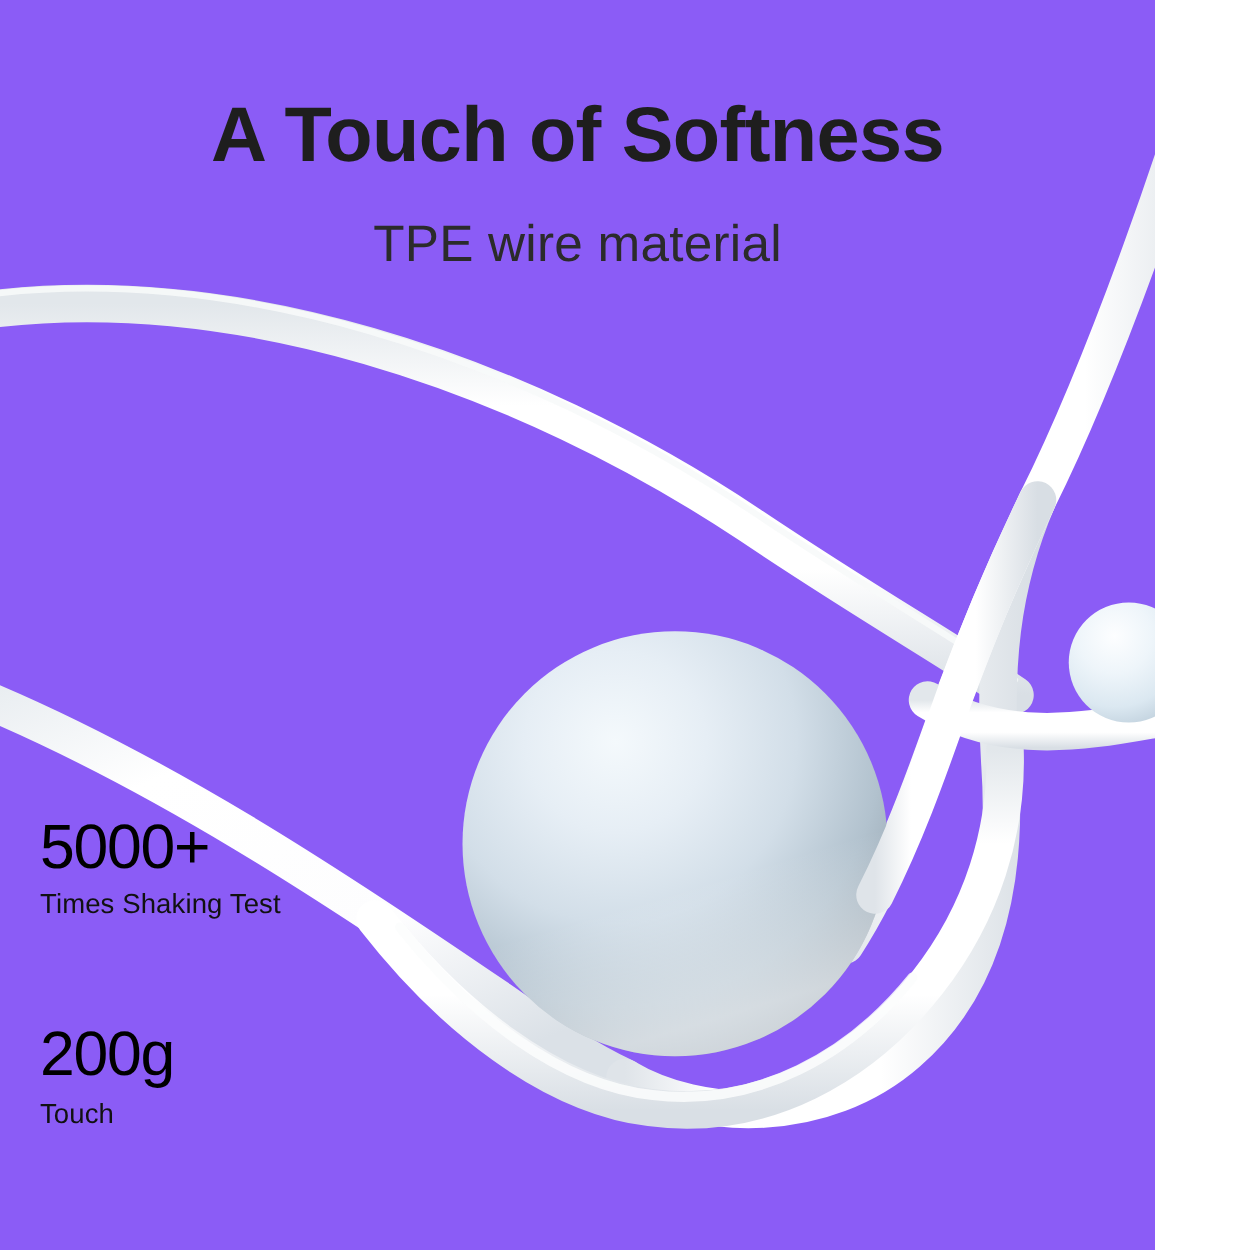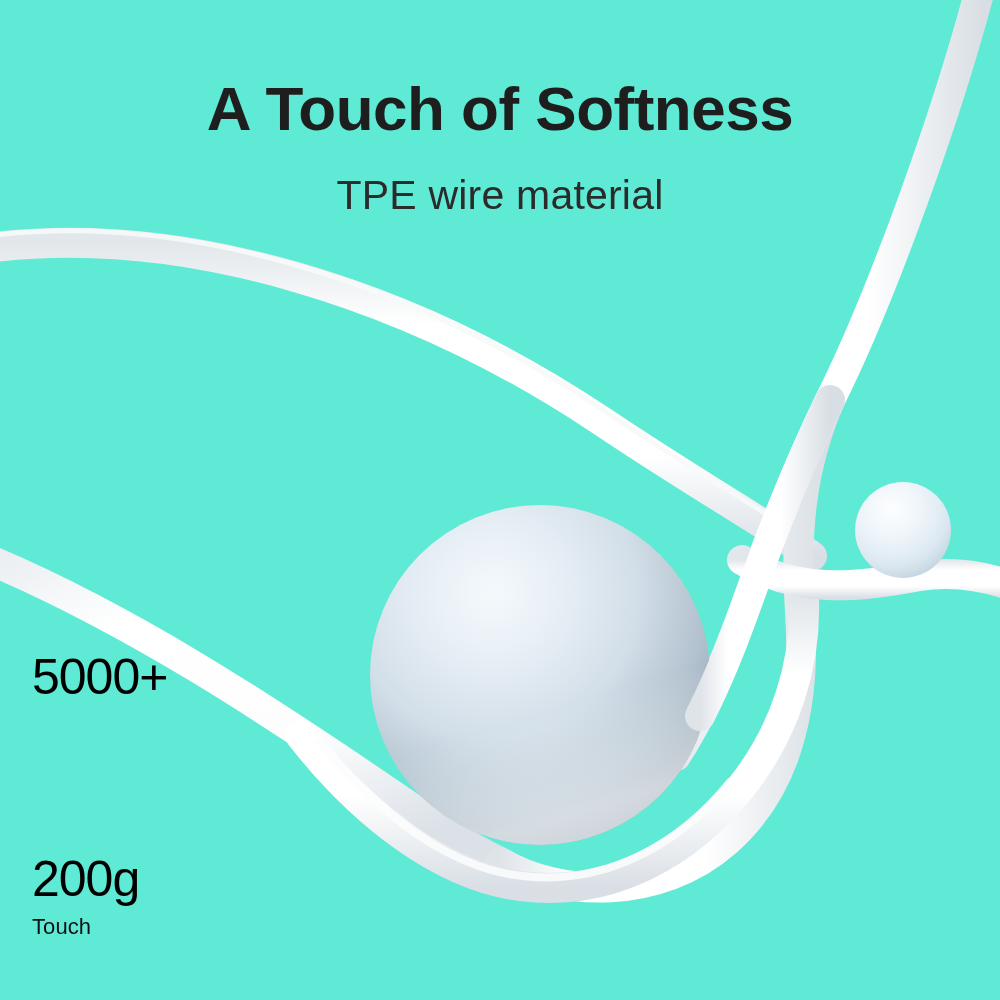--- a/index.html
+++ b/index.html
@@ -2,23 +2,23 @@
 <html><head>
 <meta charset="utf-8">
 <style>
   html, body {
     margin: 0;
     padding: 0;
     background: #ffffff;
   }
   #stage {
     position: relative;
-    width: 1000px;
+    width: 924px;
     height: 1000px;
-    background: #5eead4;
+    background: #8b5cf6;
     overflow: hidden;
     font-family: "Liberation Sans", sans-serif;
     -webkit-font-smoothing: antialiased;
   }
 
   
   #artwork {
     position: absolute;
     inset: 0;
     width: 1000px;
@@ -51,21 +51,21 @@
     letter-spacing: 0.2px;
     color: #2b2b2b;
     white-space: nowrap;
   }
 
   .stat-block {
     position: absolute;
     left: 32px;
   }
   .stat-block.first  { top: 652px; }
-  .stat-block.second { top: 818px; margin-top: 36px; }
+  .stat-block.second { top: 818px; }
 
   .stat-value {
     font-size: 50px;
     line-height: 1.0;
     font-weight: 400;
     letter-spacing: -1px;
     color: #000000;
     white-space: nowrap;
   }
   .stat-label {
@@ -177,20 +177,21 @@
       <path d="M 830,400 C 800,462 782,508 764,556 C 748,600 730,656 700,716" fill="none" stroke="url(#cableShadeV)" stroke-width="30" stroke-linecap="round"></path>
     </g>
   </svg>
 
   <div class="headline">A Touch of Softness</div>
 
   <div class="subhead">TPE wire material</div>
 
   <div class="stat-block first">
     <div class="stat-value">5000+</div>
+    <div class="stat-label">Times Shaking Test</div>
   </div>
 
   <div class="stat-block second">
     <div class="stat-value">200g</div>
     <div class="stat-label">Touch</div>
   </div>
 
 </div>
 
 </body></html>

